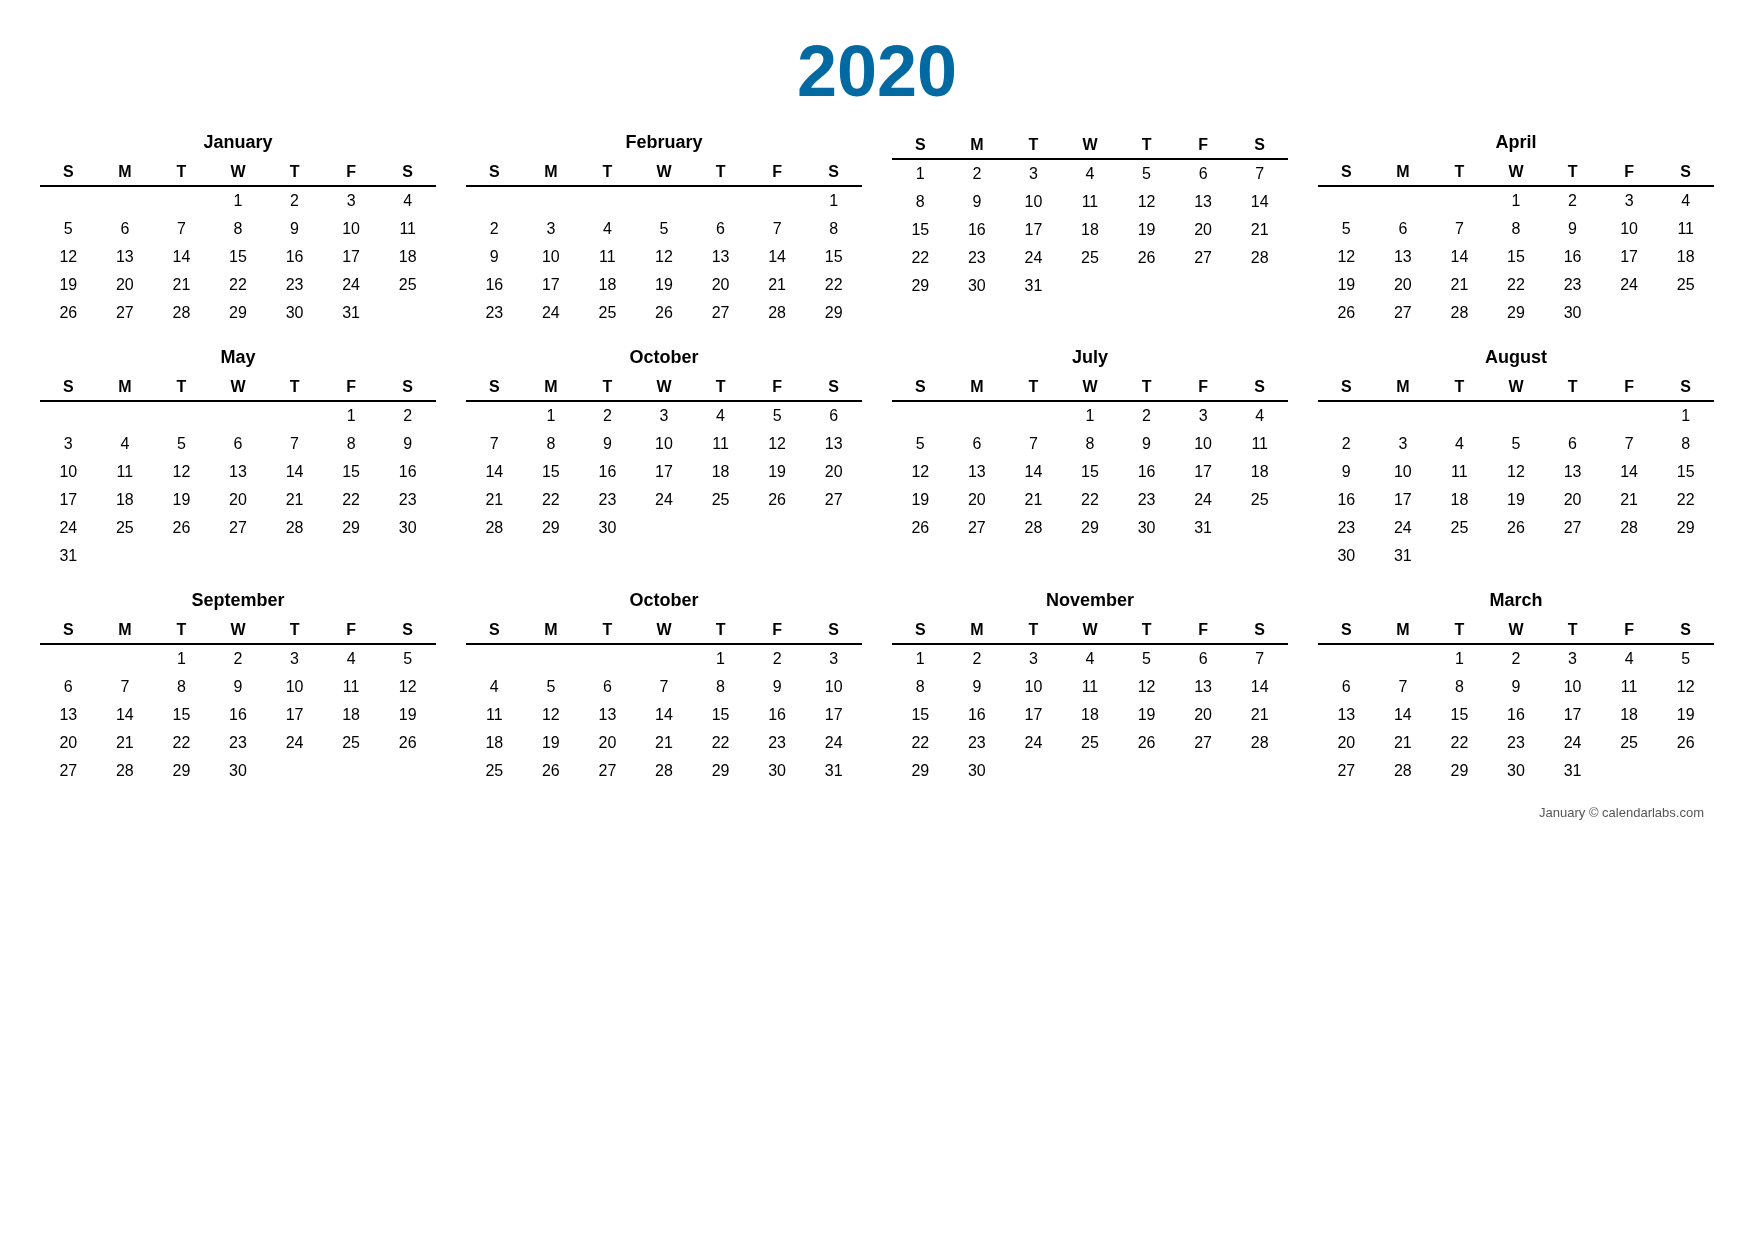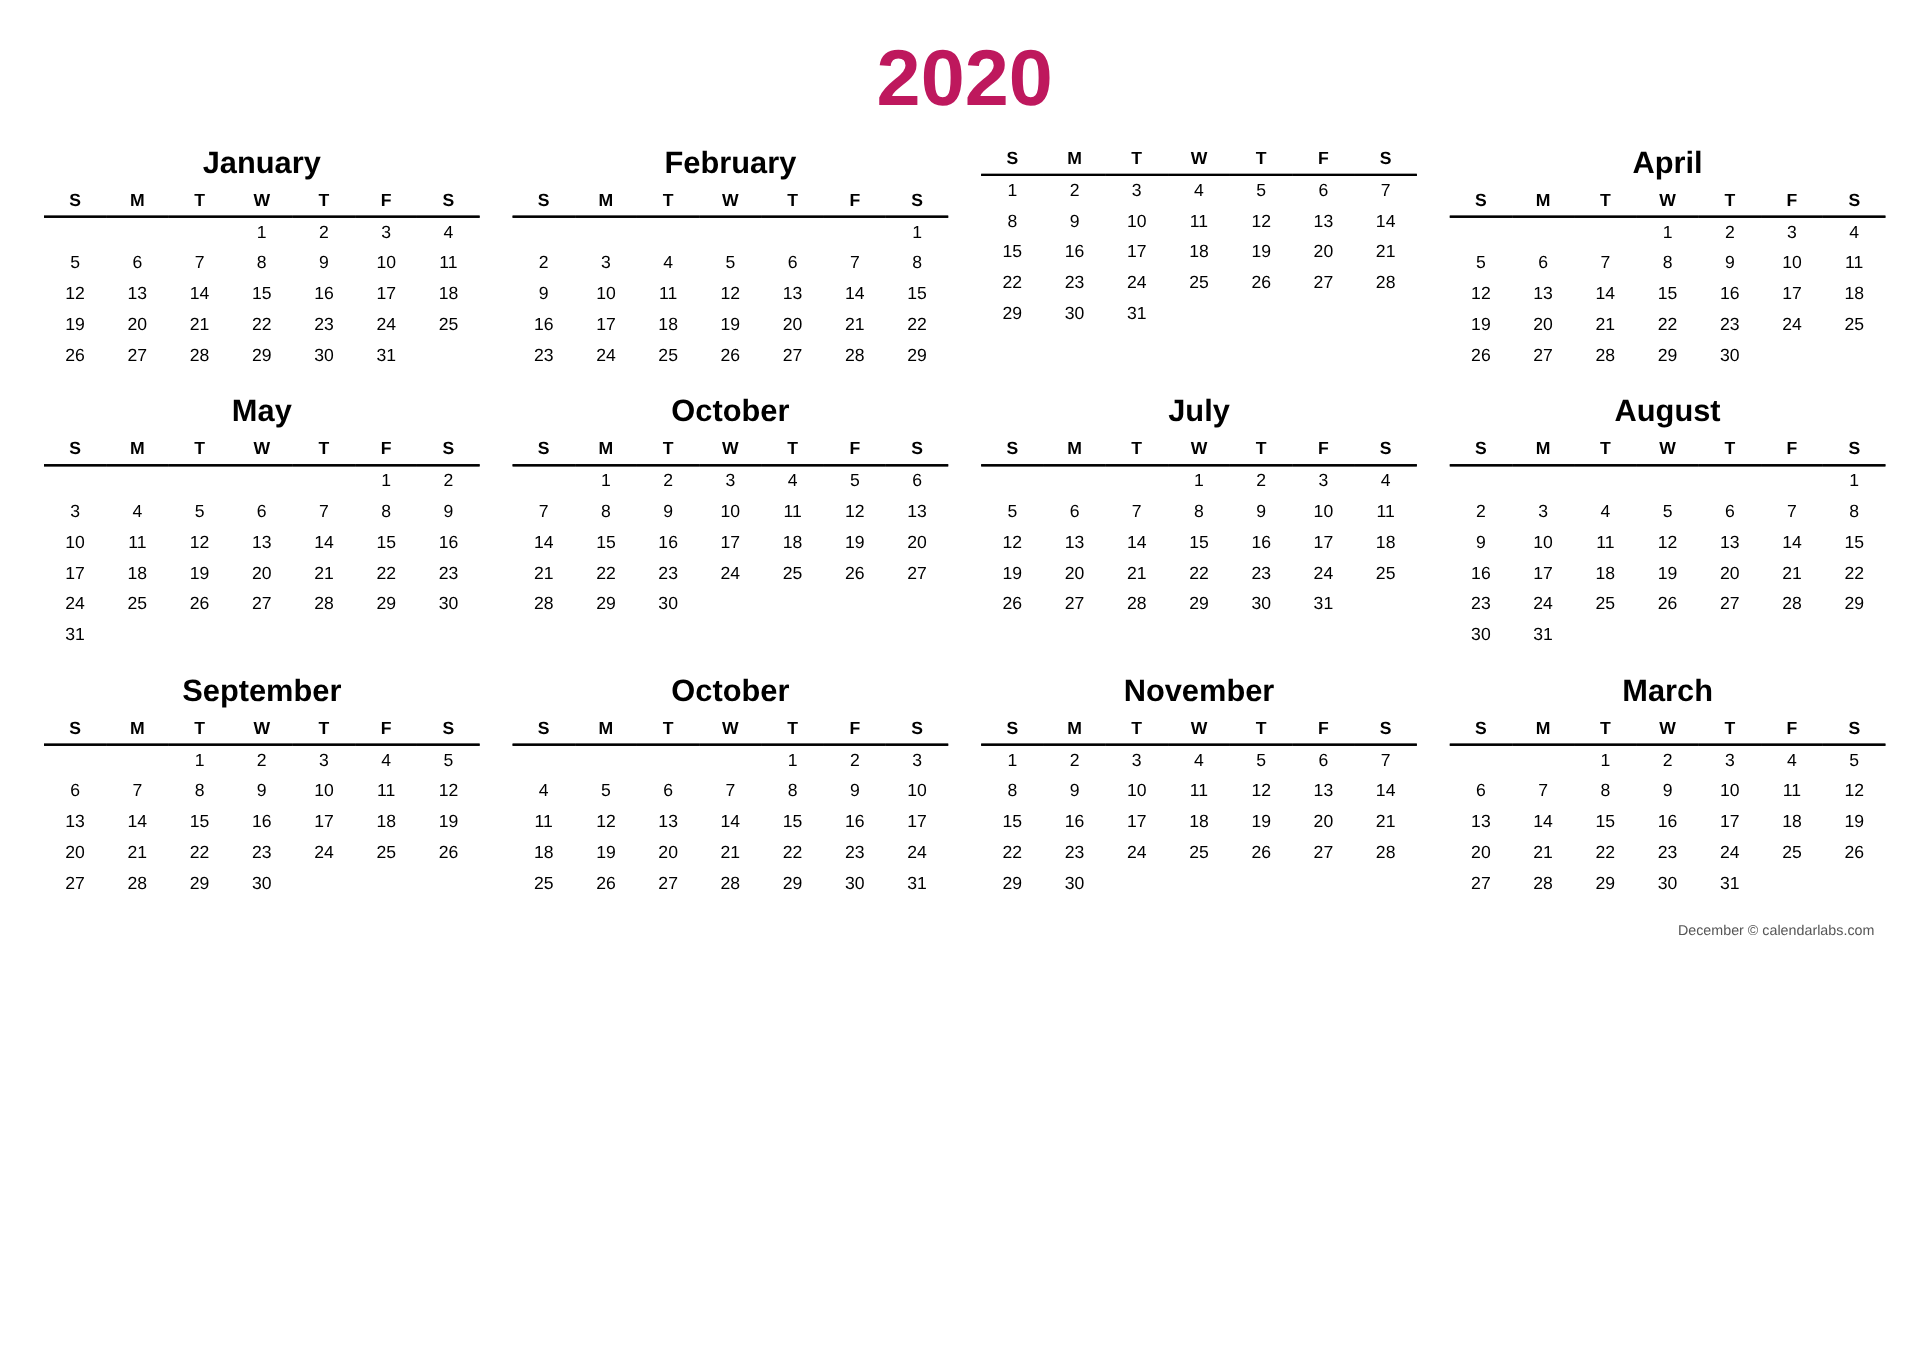--- a/index.html
+++ b/index.html
@@ -8,33 +8,33 @@
       font-family: Arial, sans-serif;
       width: 1754px;
       min-height: 1240px;
       padding: 30px 40px;
     }
     .year-title {
       text-align: center;
       font-size: 72px;
       font-weight: bold;
       margin-bottom: 20px;
-      color: #be185d;
+      color: #0369a1;
     }
     .calendar-grid {
       display: grid;
       grid-template-columns: repeat(4, 1fr);
       gap: 20px 30px;
     }
     .month-block {
       width: 100%;
     }
     .month-name {
       text-align: center;
-      font-size: 28px;
+      font-size: 18px;
       font-weight: bold;
       margin-bottom: 6px;
       color: #000;
     }
     .month-table {
       width: 100%;
       border-collapse: collapse;
     }
     .month-table th {
       text-align: center;
@@ -832,13 +832,13 @@
             <td>30</td>
             <td>31</td>
             <td></td>
             <td></td>
           </tr>
         </tbody>
       </table>
     </div>
   </div>
 
-<div class="footer">December © calendarlabs.com</div>
+<div class="footer">January © calendarlabs.com</div>
 
 </body></html>

